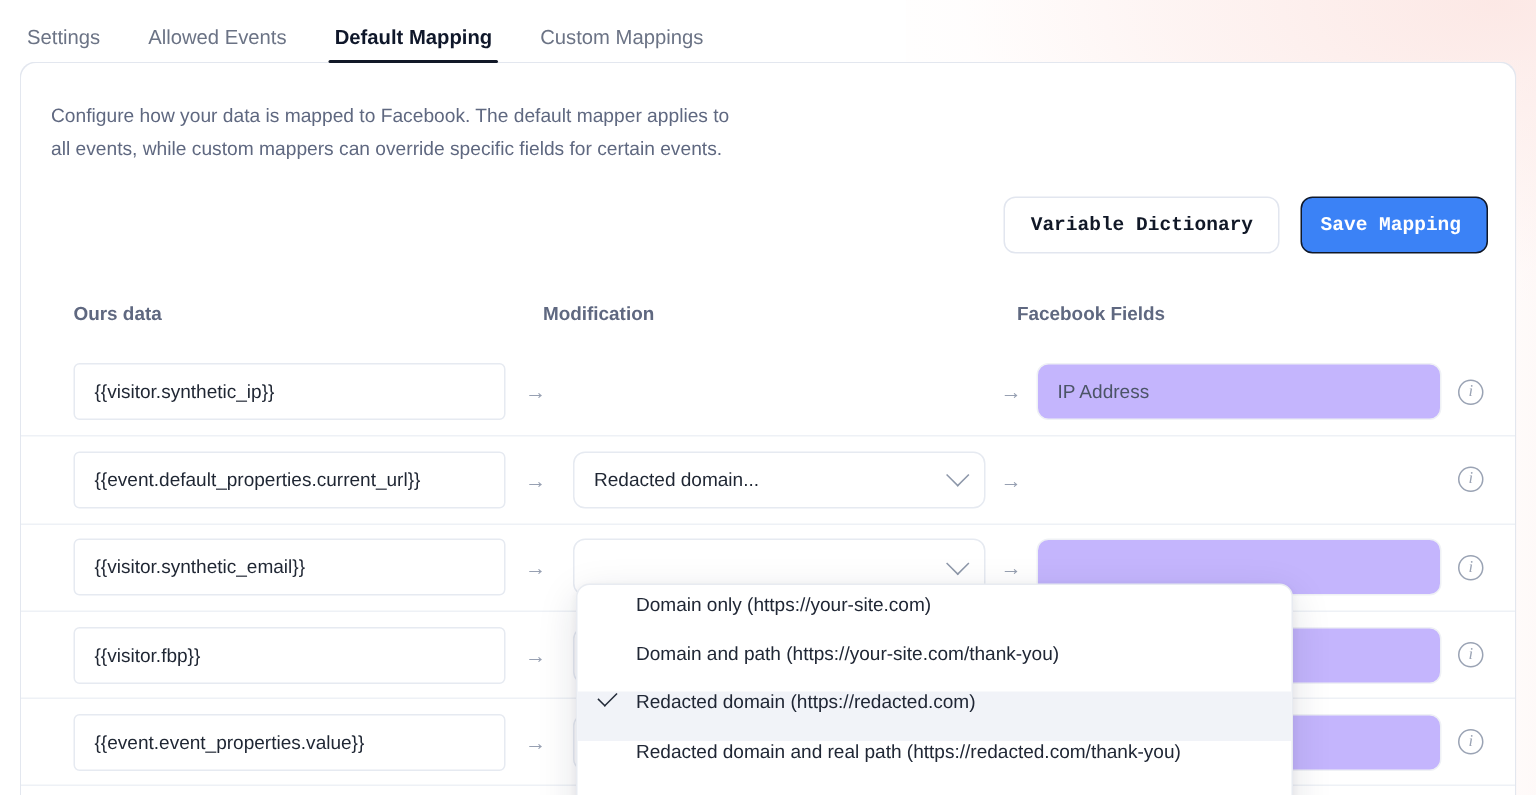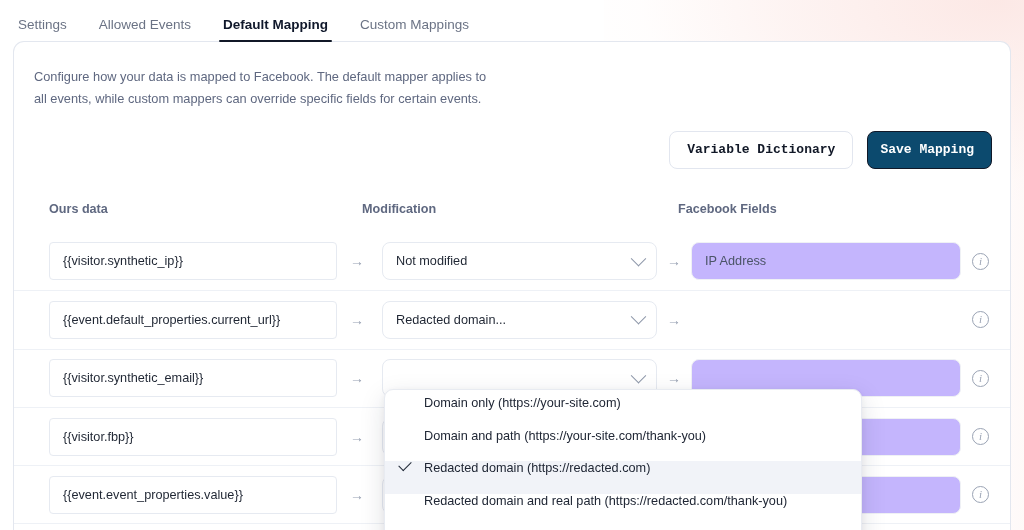--- a/index.html
+++ b/index.html
@@ -121,21 +121,21 @@
     line-height: 36px;
     cursor: pointer;
     white-space: nowrap;
   }
   .btn-outline {
     background: #ffffff;
     color: #111827;
     border: 1px solid #e2e6ef;
   }
   .btn-dark {
-    background: #0c4a6e;
+    background: #3b82f6;
     color: #ffffff;
     border: 1px solid #101828;
     padding-left: 12px;
   }
 
   
   .thead {
     position: absolute;
     left: 0; right: 0;
     top: 160px;
@@ -331,24 +331,20 @@
     <div class="th th-1">Ours data</div>
     <div class="th th-2">Modification</div>
     <div class="th th-3">Facebook Fields</div>
   </div>
 
   <div class="rows">
 
     <div class="row">
       <div class="cell-src">{{visitor.synthetic_ip}}</div>
       <span class="arrow arrow-1">→</span>
-      <div class="cell-mod">
-        <span>Not modified</span>
-        <i class="chev"></i>
-      </div>
       <span class="arrow arrow-2">→</span>
       <div class="cell-fb">IP Address</div>
       <span class="info">i</span>
     </div>
 
     <div class="row">
       <div class="cell-src">{{event.default_properties.current_url}}</div>
       <span class="arrow arrow-1">→</span>
       <div class="cell-mod">
         <span>Redacted domain...</span>

